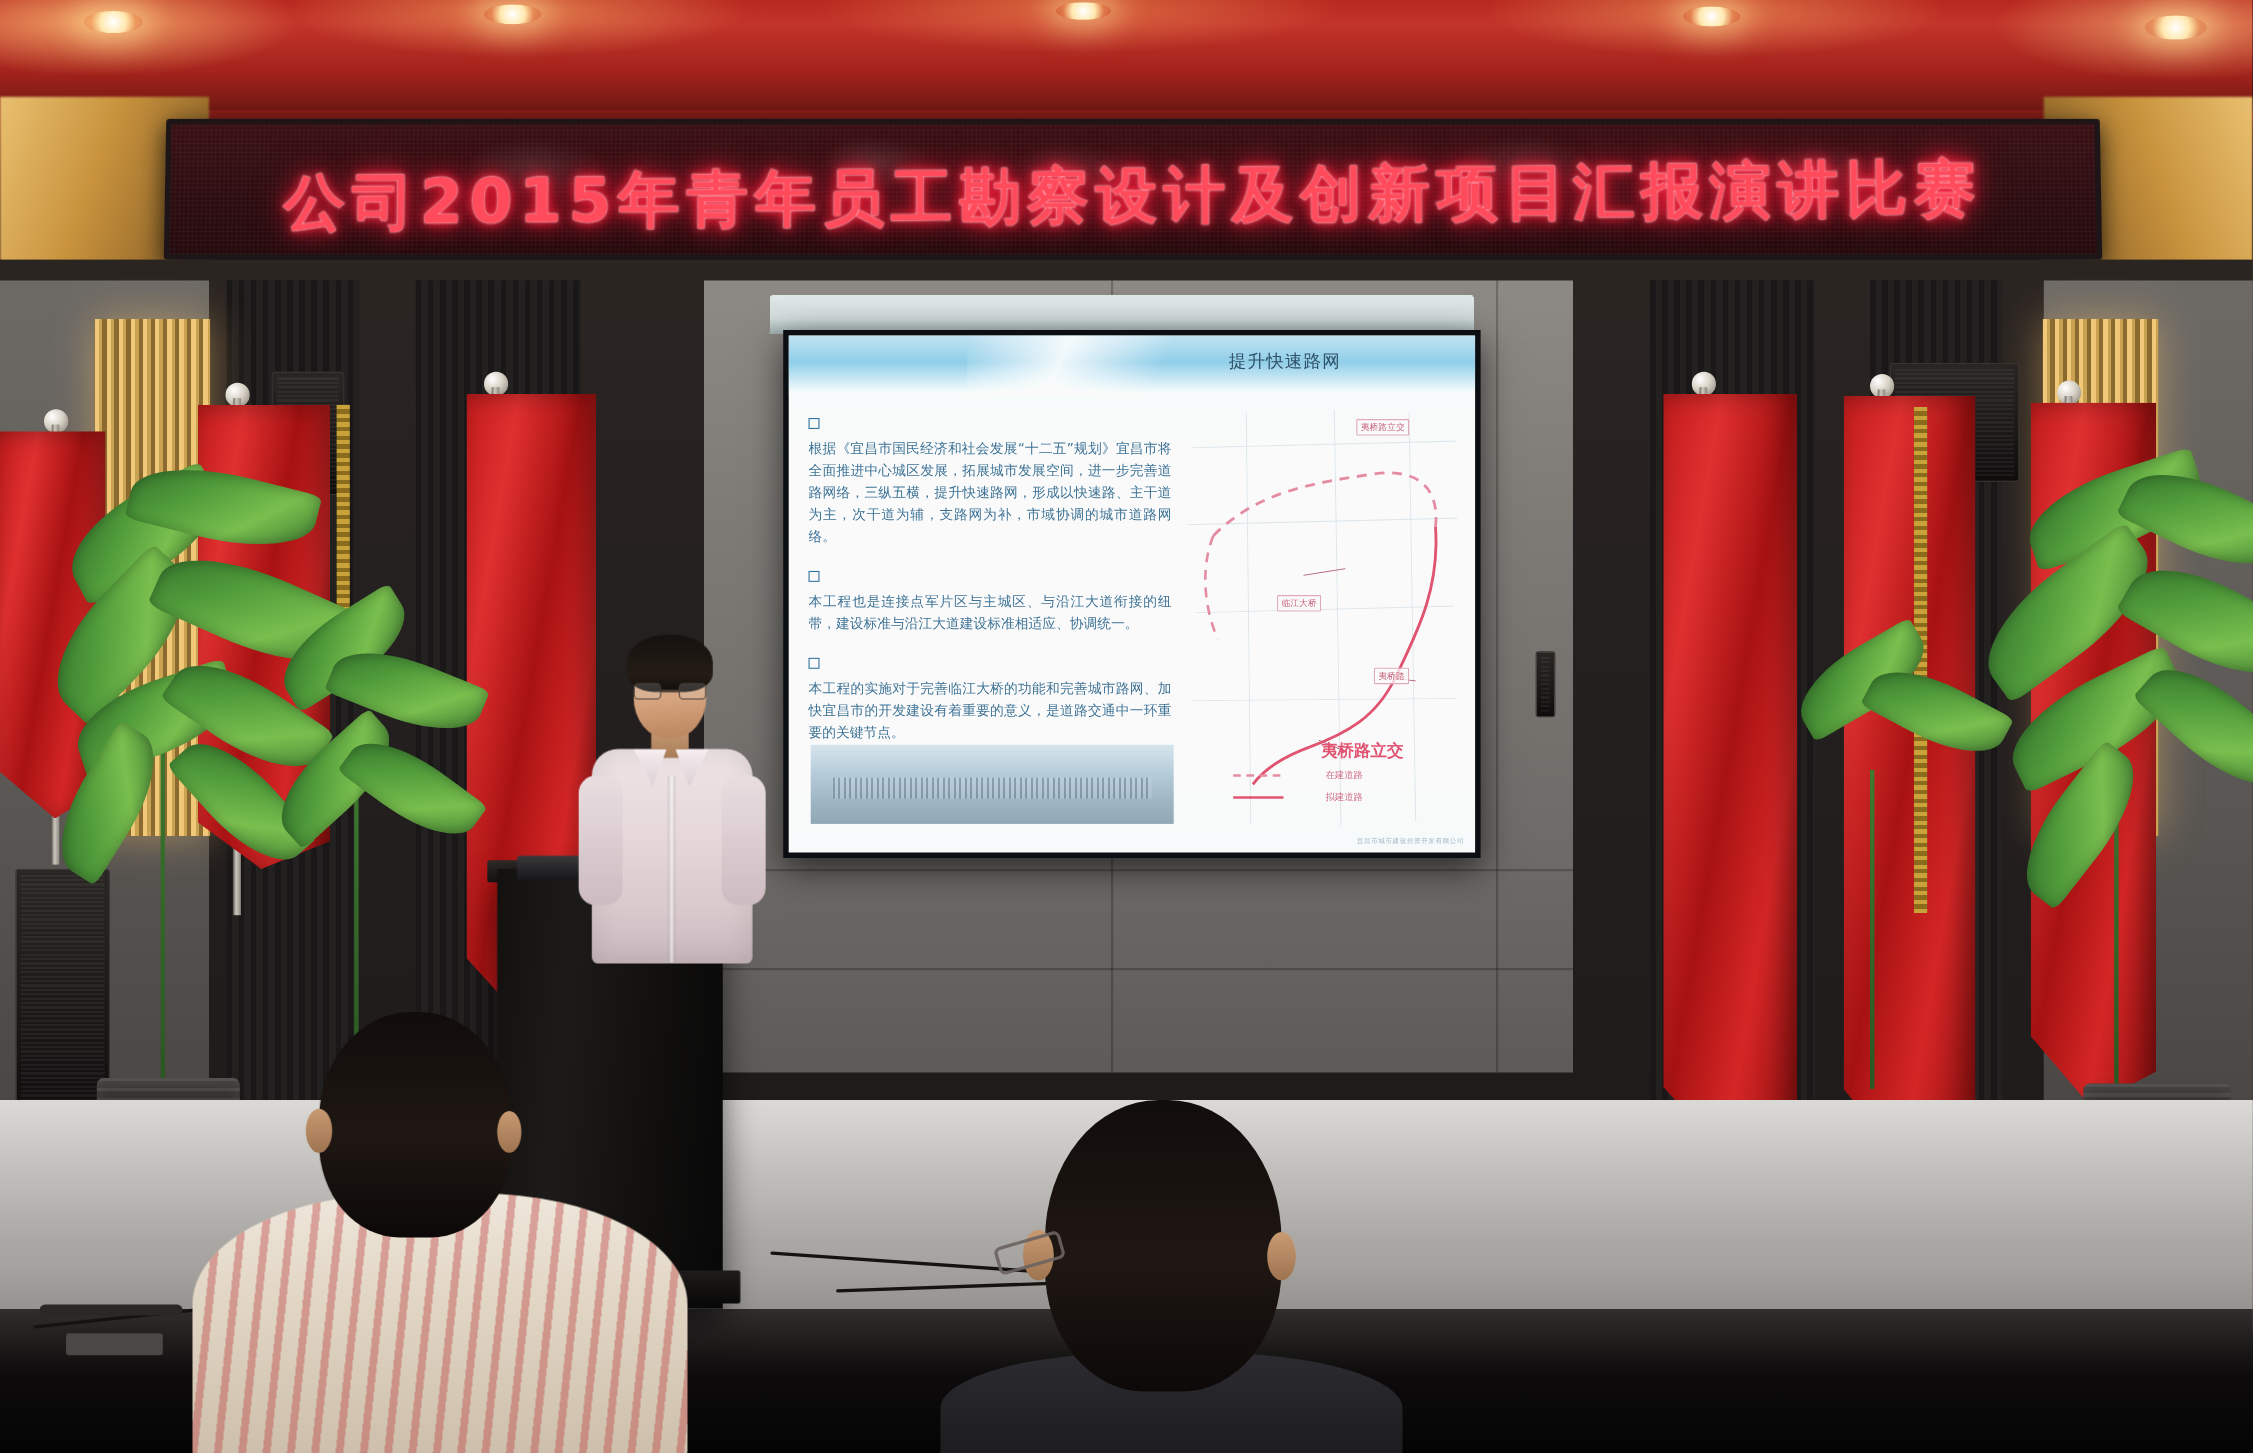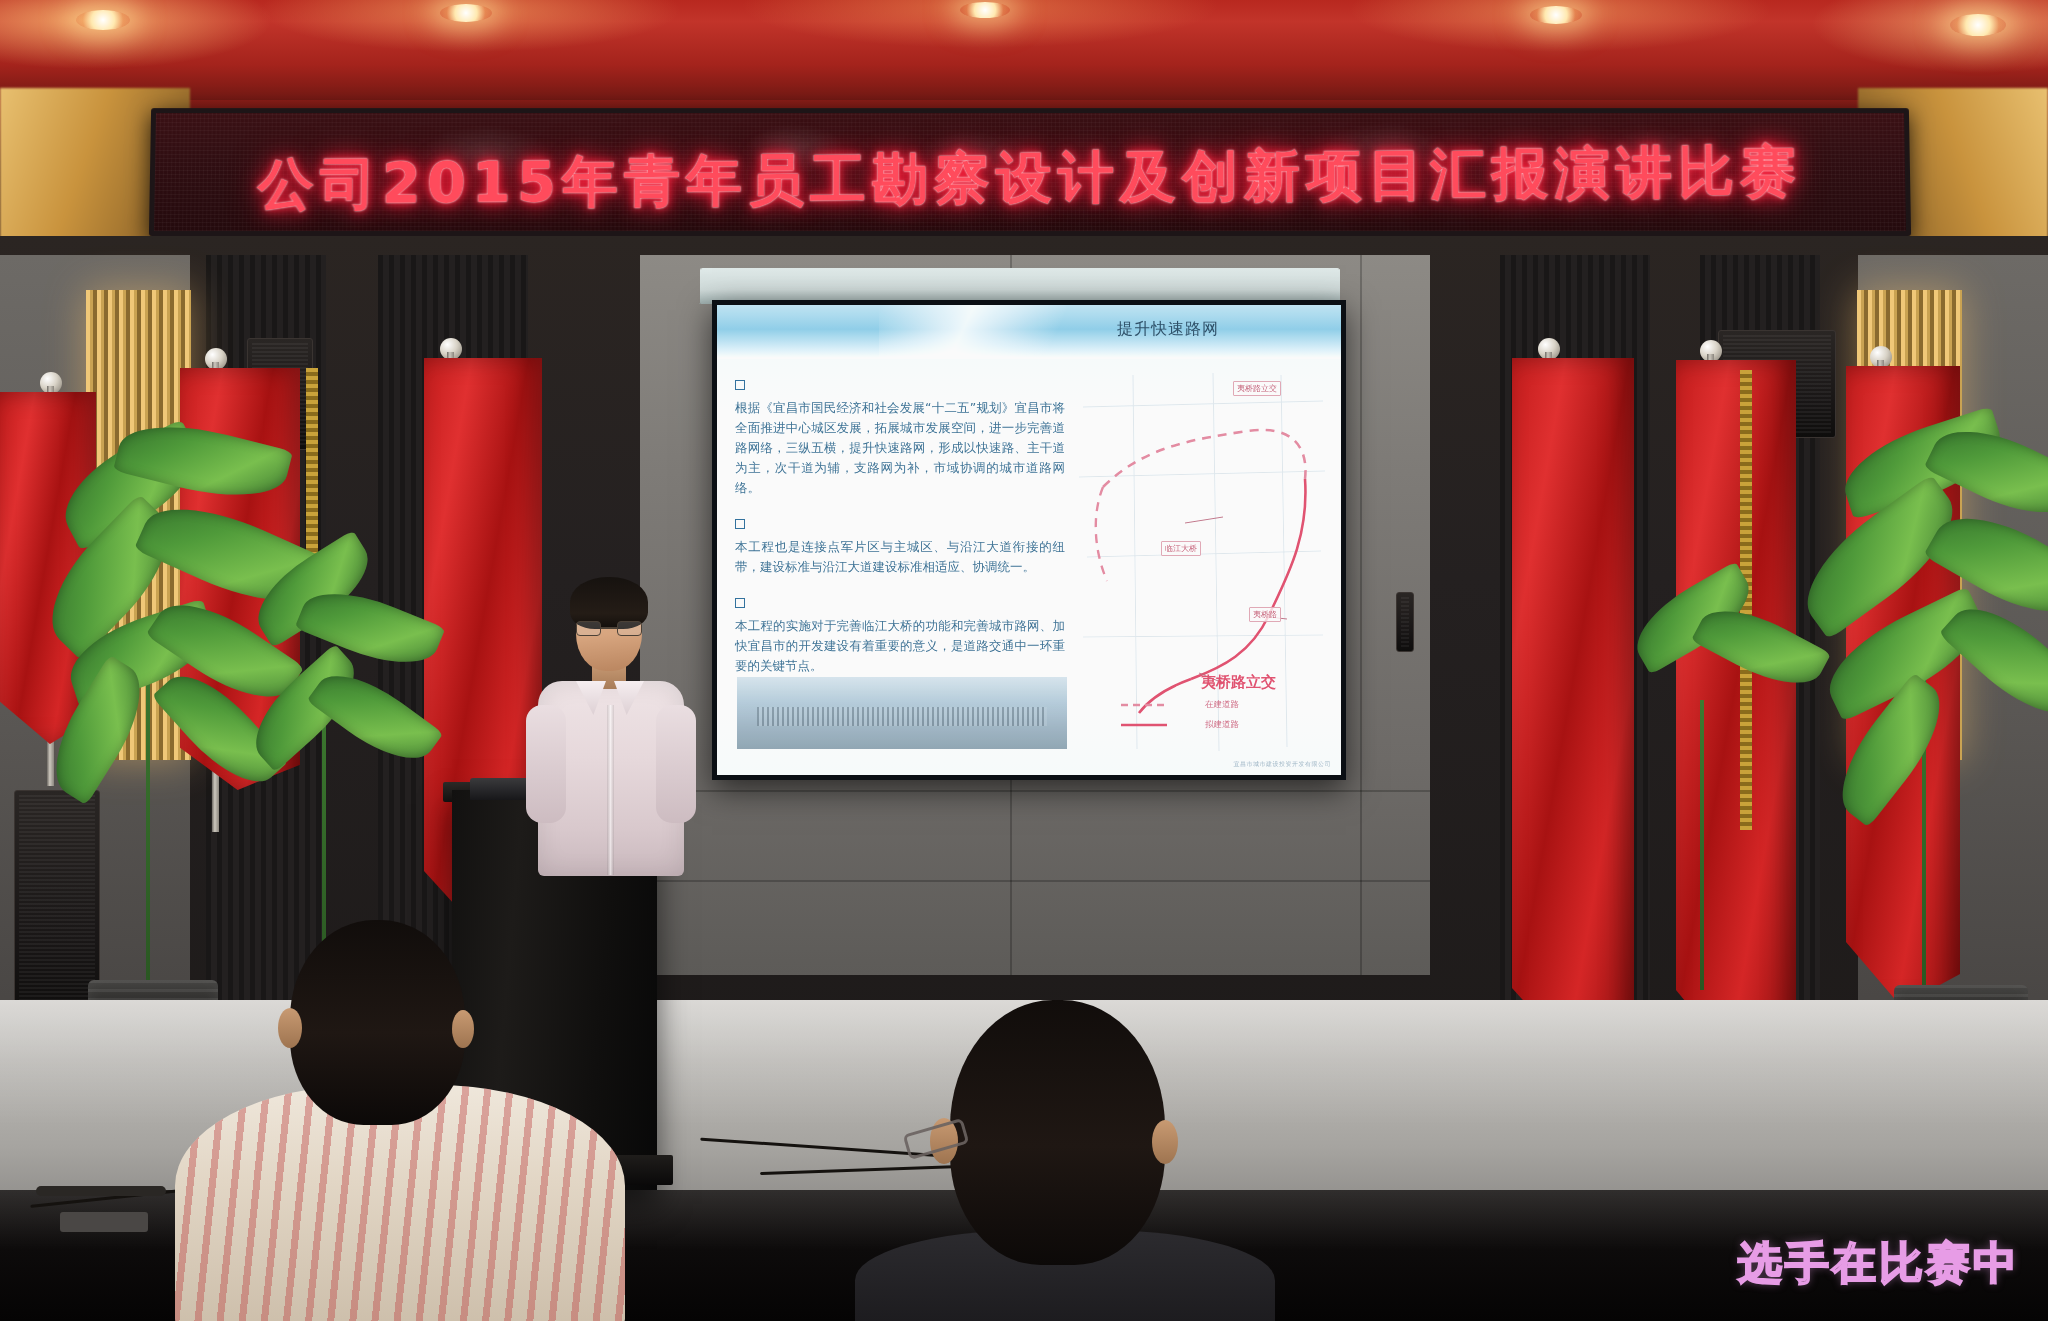--- a/index.html
+++ b/index.html
@@ -622,15 +622,14 @@
   <div class="aud">
     <div class="aud-body" style="left:855px; top:1230px; width:420px; height:120px;
                 background:linear-gradient(180deg,#2c2b2f 0%,#18171a 100%);"></div>
     <div class="aud-head" style="left:950px; top:1000px; width:215px; height:265px;"></div>
     <div class="aud-ear" style="left:930px; top:1118px; width:28px; height:46px;"></div>
     <div class="aud-ear" style="left:1152px; top:1120px; width:26px; height:44px;"></div>
     <div style="position:absolute; left:905px; top:1126px; width:62px; height:26px;
                 border:3px solid #6a6360; border-radius:6px; transform:rotate(-16deg); opacity:.9;"></div>
   </div>
 
-  <div class="watermark">选手在比赛中</div>
 
 </div>
 
 </body></html>

